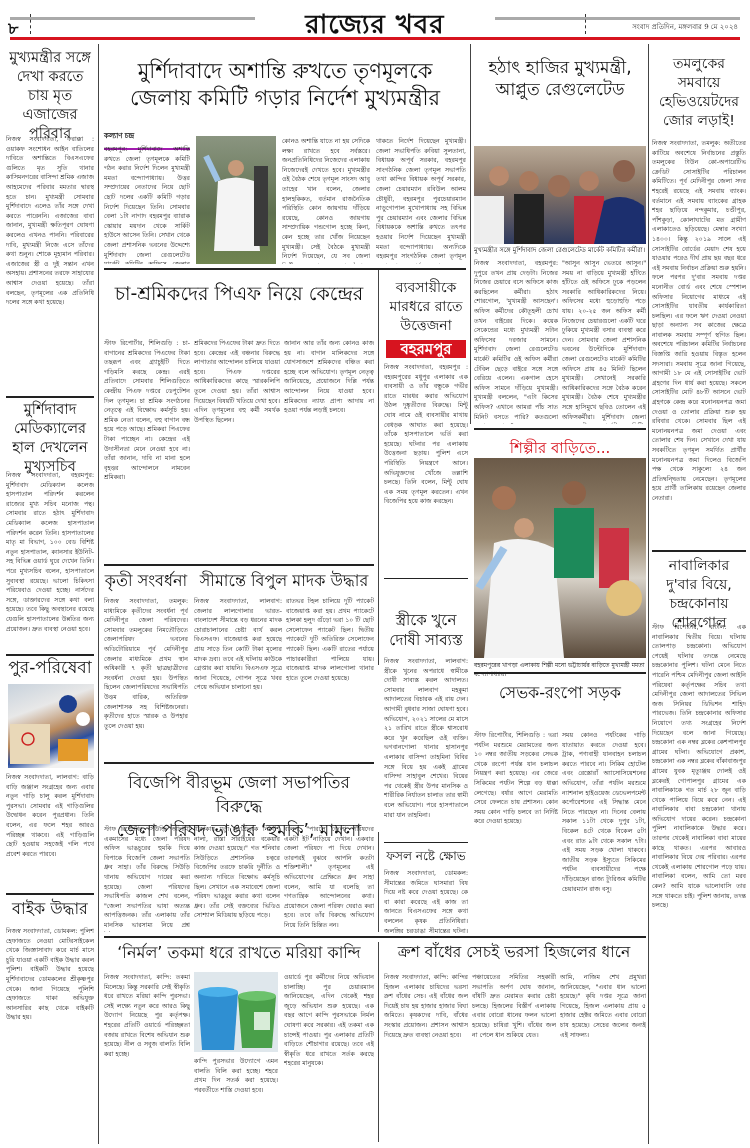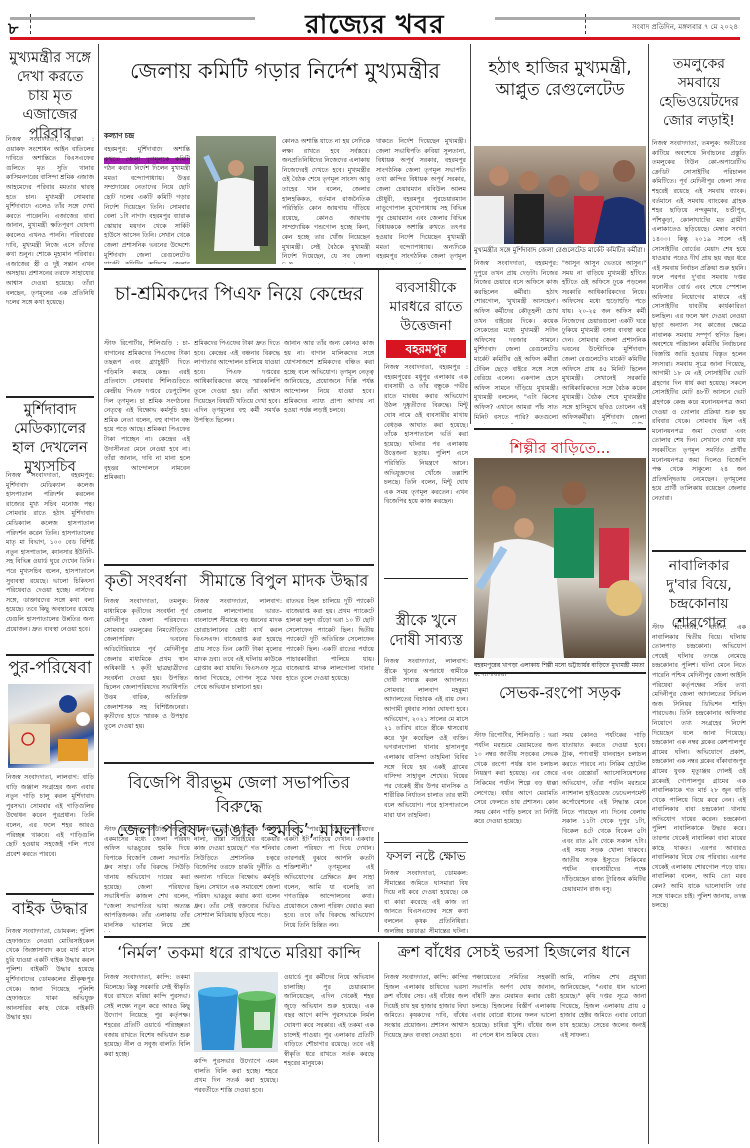--- a/index.html
+++ b/index.html
@@ -12,34 +12,34 @@
 .masthead-bg{left:255px;top:6px;width:240px;height:30px;background:#fff;z-index:0}
 .dateline{right:12px;top:21px;font-size:7px;color:#333}
 .date-bar{left:585px;top:14px;width:1px;height:20px;border-left:1px dashed #333}
 .redrule{left:10px;top:37px;width:730px;height:3px;background:#d7141f}
 .vrule{width:1px;background:#444}
 .hrule{height:1.5px;background:#222}
 .hl{font-family:"DejaVu Sans",sans-serif;text-align:center;line-height:1.15;color:#111}
 .text{font-size:6.2px;line-height:9.6px;color:#222;text-align:justify;overflow:hidden;font-family:"DejaVu Sans",sans-serif}
 .photo{background:#7a8a70;overflow:hidden}
 .caption{font-size:6.5px;line-height:9px;font-family:"DejaVu Sans",sans-serif;color:#111}
-.byline{font-size:7px;font-weight:bold;font-family:"DejaVu Sans",sans-serif;border-bottom:6px solid #a21caf;padding-bottom:16px}
-.redtag{background:#d7141f;color:#fff;font-size:12px;text-align:center;font-family:"DejaVu Sans",sans-serif;font-weight:bold}
+.byline{font-size:7px;font-weight:bold;font-family:"DejaVu Sans",sans-serif;border-bottom:2px solid #a21caf;padding-bottom:6px}
+.redtag{background:#d7141f;color:#fff;font-size:15px;text-align:center;font-family:"DejaVu Sans",sans-serif;font-weight:bold}
 .redhead{color:#d7141f;font-size:15px;text-align:center;font-family:"DejaVu Sans",sans-serif}
 </style>
 </head>
 <body>
 
 <div class="abs masthead-line"></div>
 <div class="abs masthead-bg"></div>
 <div class="abs pagenum">৮</div>
 <div class="abs pagenum-bar"></div>
 <div class="abs masthead">রাজ্যের খবর</div>
 <div class="abs date-bar"></div>
-<div class="abs dateline">সংবাদ প্রতিদিন, মঙ্গলবার ৭ মে ২০২৪</div>
+<div class="abs dateline">সংবাদ প্রতিদিন, মঙ্গলবার 9 মে ২০২৪</div>
 <div class="abs redrule"></div>
 
 <div class="abs vrule" style="left:98px;top:44px;height:1100px"></div>
 <div class="abs vrule" style="left:648px;top:44px;height:1100px"></div>
 <div class="abs vrule" style="left:470px;top:44px;height:380px"></div>
 <div class="abs vrule" style="left:378px;top:270px;height:395px"></div>
 <div class="abs vrule" style="left:378px;top:832px;height:100px"></div>
 <div class="abs vrule" style="left:378px;top:942px;height:200px"></div>
 
 <section>
@@ -67,20 +67,21 @@
   <div class="abs text" style="left:6px;top:772px;width:88px;height:118px">নিজস্ব সংবাদদাতা, লালবাগ: বাড়ি বাড়ি জঞ্জাল সংগ্রহের জন্য এবার নতুন গাড়ি চালু করল মুর্শিদাবাদ পুরসভা। সোমবার এই গাড়িগুলির উদ্বোধন করেন পুরপ্রধান। তিনি বলেন, এর ফলে শহর আরও পরিচ্ছন্ন থাকবে। এই গাড়িগুলি ছোট হওয়ায় সহজেই গলি পথে প্রবেশ করতে পারবে।</div>
 </section>
 <div class="abs hrule" style="left:6px;top:893px;width:88px"></div>
 <section>
   <div class="abs hl" style="left:6px;top:900px;width:88px;font-size:16px">বাইক উদ্ধার</div>
   <div class="abs text" style="left:6px;top:926px;width:88px;height:214px">নিজস্ব সংবাদদাতা, ডোমকল: পুলিশ হেফাজতে নেওয়া মোটরসাইকেল থেকে জিজ্ঞাসাবাদ করে মার্চ মাসে চুরি যাওয়া একটি বাইক উদ্ধার করল পুলিশ। বাইকটি উদ্ধার হয়েছে মুর্শিদাবাদের ডোমকলের শ্রীকৃষ্ণপুর থেকে। জানা গিয়েছে পুলিশি হেফাজতে থাকা অভিযুক্ত আনসারির কাছ থেকে বাইকটি উদ্ধার হয়।</div>
 </section>
 
 <section>
   <div class="abs hl" style="left:104px;top:58px;width:362px;font-size:21px;line-height:27px">
+    <div>মুর্শিদাবাদে অশান্তি রুখতে তৃণমূলকে</div>
     <div>জেলায় কমিটি গড়ার নির্দেশ মুখ্যমন্ত্রীর</div>
   </div>
   <div class="abs byline" style="left:104px;top:130px;width:86px">কল্যাণ চন্দ্র</div>
   <div class="abs text" style="left:104px;top:144px;width:86px;height:120px">বহরমপুর: মুর্শিদাবাদে অশান্তি রুখতে জেলা তৃণমূলকে কমিটি গঠন করার নির্দেশ দিলেন মুখ্যমন্ত্রী মমতা বন্দ্যোপাধ্যায়। উত্তর সম্প্রদায়ের নেতাদের নিয়ে ছোট ছোট দলের একটি কমিটি গড়ার নির্দেশ দিয়েছেন তিনি। সোমবার বেলা ১টা নাগাদ বহরমপুর ব্যারাক স্কোয়ার ময়দান থেকে সার্কিট হাউসে আসেন তিনি। সেখান থেকে জেলা প্রশাসনিক ভবনের উদ্দেশ্যে মুর্শিদাবাদ জেলা রেগুলেটেড মার্কেট কমিটির অফিসে জেলার সাংসদ, বিভিন্ন বিধায়কদের নিয়ে বৈঠক করেন মুখ্যমন্ত্রী। সম্প্রতি মুর্শিদাবাদের সুতি ও সামশেরগঞ্জের অশান্তি নিয়ে আলোচনা হয় সেখানে। জেলায় শান্তি-শৃঙ্খলা যাতে বজায় থাকে সেদিকেই জোর দেন মুখ্যমন্ত্রী। তিনি বলেন, কোথাও</div>
   <div class="abs photo" style="left:196px;top:136px;width:80px;height:128px;background:linear-gradient(180deg,#8a9580 0%,#5e6f4e 60%,#708550 100%)">
     <svg width="80" height="128">
         <circle cx="40" cy="32" r="8" fill="#c79a7a"></circle>
         <path d="M22 45 Q40 38 58 45 L64 115 L18 115 Z" fill="#f4f4f4"></path>
         <path d="M22 45 L10 20" stroke="#9fc3e6" stroke-width="6"></path>
         <rect x="58" y="30" width="14" height="80" fill="#3b3b3b"></rect>

